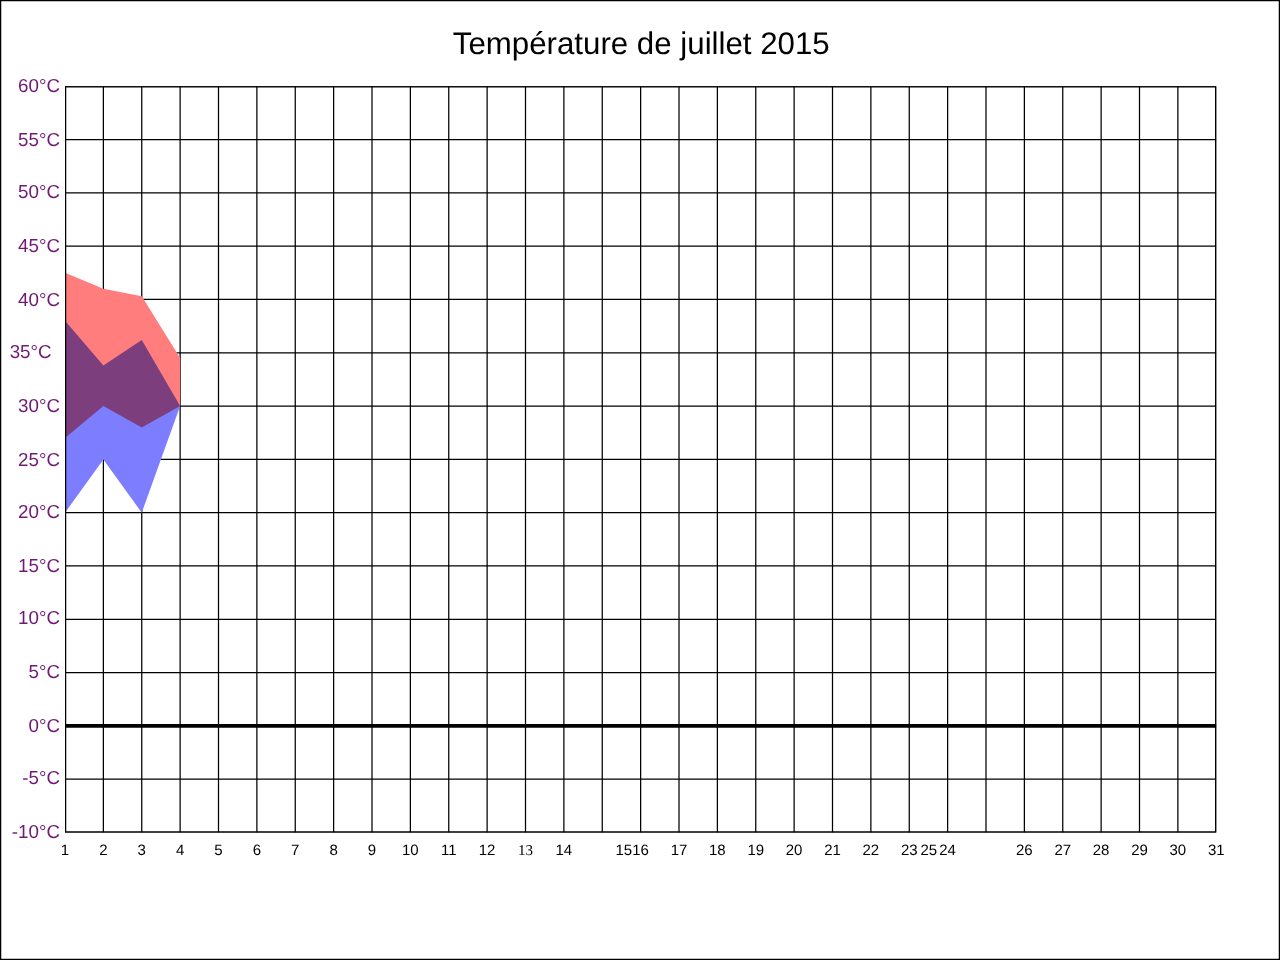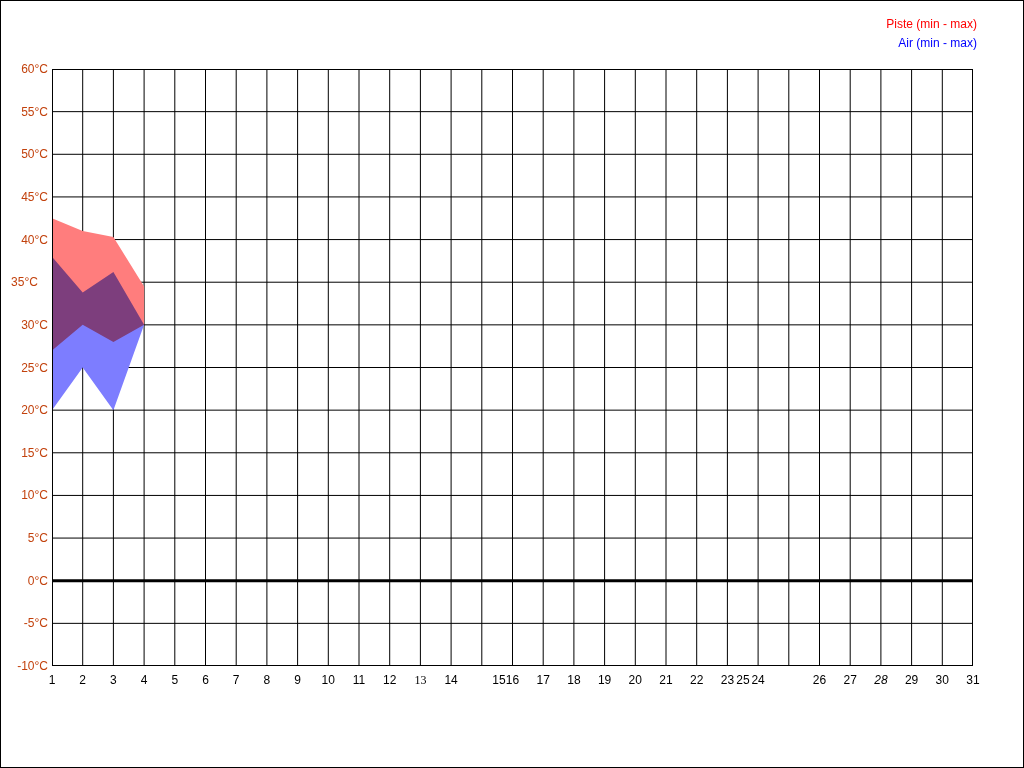--- a/index.html
+++ b/index.html
@@ -66,22 +66,22 @@
     left: 0;
     top: 68px;
     width: 47px;
     height: 597px;
   }
   .y-tick-label {
     position: absolute;
     right: 0;
     width: 47px;
     text-align: right;
-    font-size: 12px;
-    color: #c2410c;
+    font-size: 15px;
+    color: #701a75;
     transform: translateY(-50%);
     white-space: nowrap;
   }
   #x-labels {
     position: absolute;
     left: 0;
     top: 672px;
     width: 1024px;
     height: 20px;
   }
@@ -92,25 +92,22 @@
     color: #000000;
     transform: translateX(-50%);
     white-space: nowrap;
   }
 </style>
 </head>
 <body>
 
 <div id="page">
 
-
-  <div id="legend">
-    <span class="legend-entry" id="legend-piste">Piste (min - max)</span>
-    <span class="legend-entry" id="legend-air">Air (min - max)</span>
-  </div>
+  <div id="chart-title">Température de juillet 2015</div>
+
 
   <div id="y-labels">
       <span class="y-tick-label" style="top: 0px;">60°C</span>
       <span class="y-tick-label" style="top: 42.6429px; text-align: right;">55°C</span>
       <span class="y-tick-label" style="top: 85.2857px;">50°C</span>
       <span class="y-tick-label" style="top: 127.929px;">45°C</span>
       <span class="y-tick-label" style="top: 170.571px;">40°C</span>
       <span class="y-tick-label" style="top: 213.214px; text-align: center;">35°C</span>
       <span class="y-tick-label" style="top: 255.857px;">30°C</span>
       <span class="y-tick-label" style="top: 298.5px;">25°C</span>
@@ -206,19 +203,19 @@
       <span class="x-tick-label" style="left: 572.9px;">18</span>
       <span class="x-tick-label" style="left: 603.6px;">19</span>
       <span class="x-tick-label" style="left: 634.3px;">20</span>
       <span class="x-tick-label" style="left: 665px;">21</span>
       <span class="x-tick-label" style="left: 695.7px;">22</span>
       <span class="x-tick-label" style="left: 726.4px;">23</span>
       <span class="x-tick-label" style="left: 757.1px;">24</span>
       <span class="x-tick-label" style="left: 742px;">25</span>
       <span class="x-tick-label" style="left: 818.5px;">26</span>
       <span class="x-tick-label" style="left: 849.2px;">27</span>
-      <span class="x-tick-label" style="left: 879.9px; font-style: italic;">28</span>
+      <span class="x-tick-label" style="left: 879.9px;">28</span>
       <span class="x-tick-label" style="left: 910.6px;">29</span>
       <span class="x-tick-label" style="left: 941.3px;">30</span>
       <span class="x-tick-label" style="left: 972px;">31</span>
     </div>
 
 </div>
 
 </body></html>

